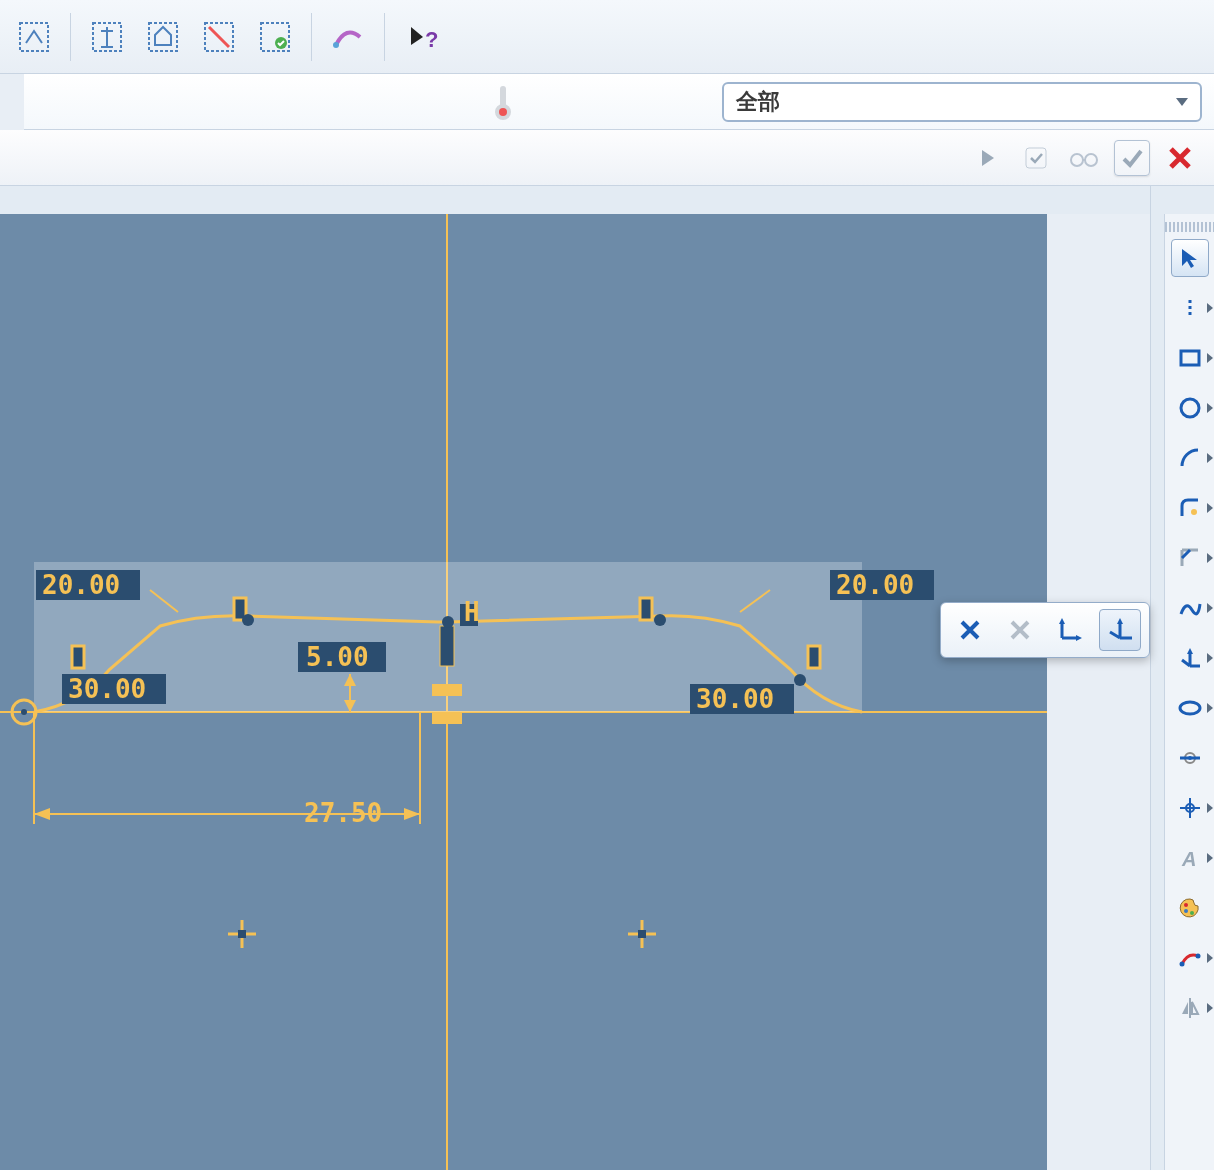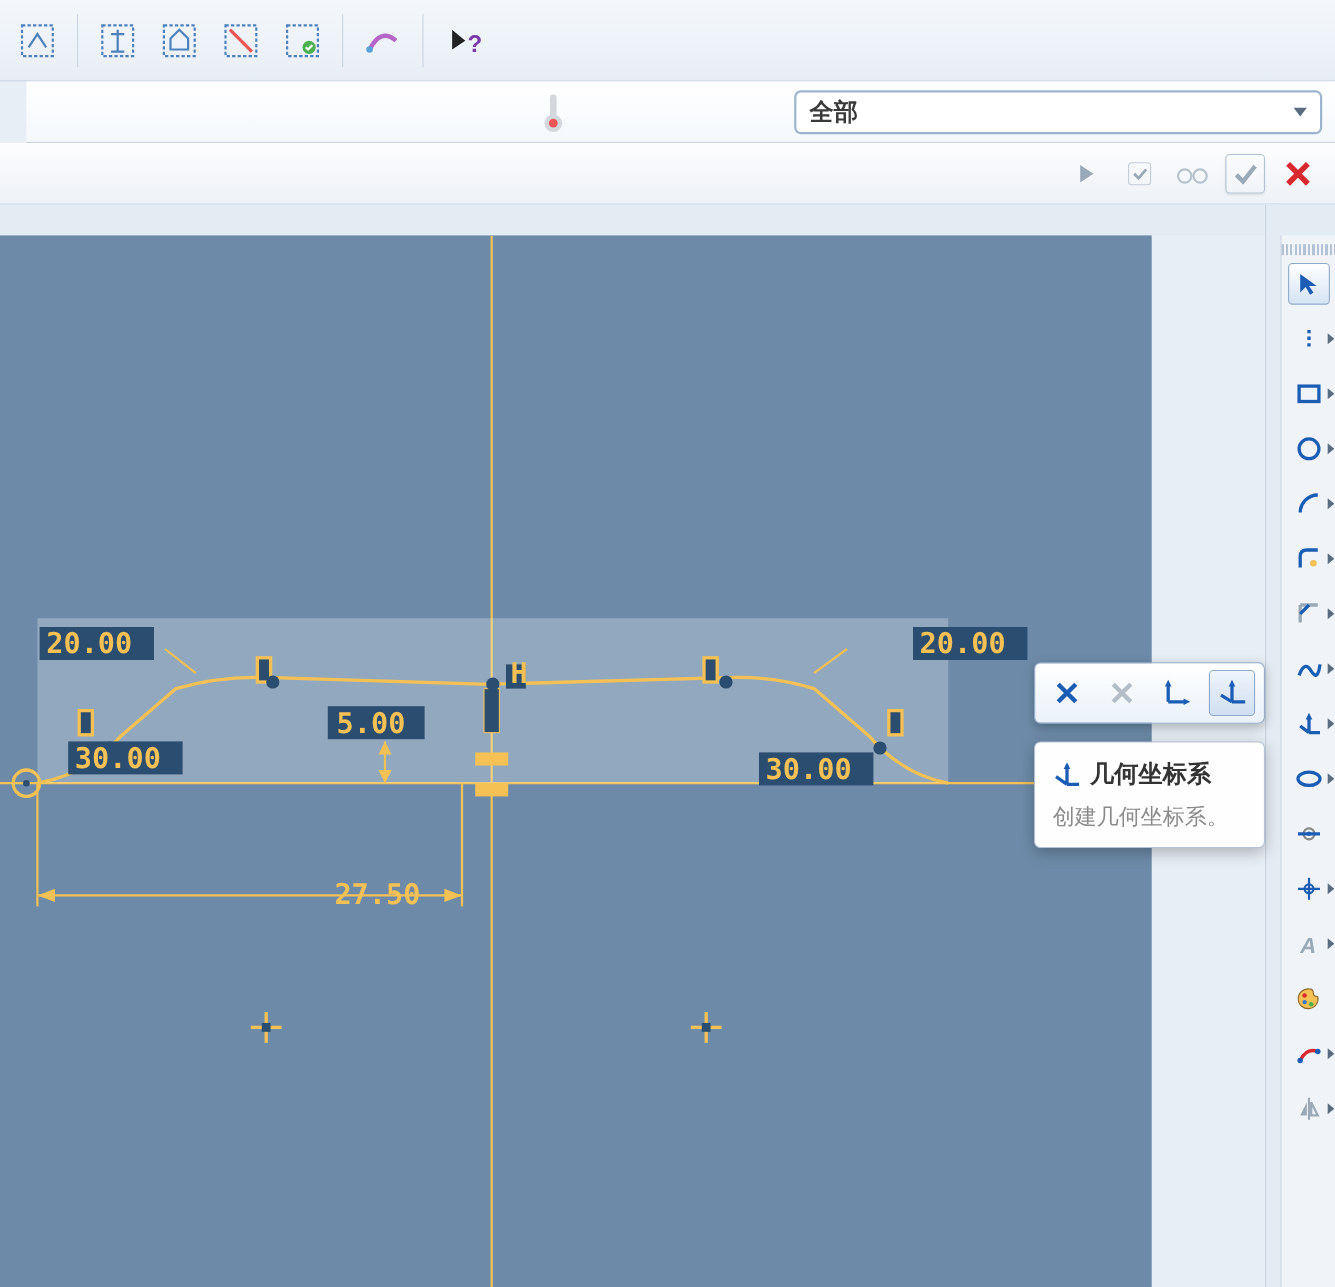--- a/index.html
+++ b/index.html
@@ -405,23 +405,13 @@
         </svg>
     </div>
     <div class="fly-item sel">
       <svg width="28" height="28">
           <path d="M14 22 L14 6 M14 22 L26 22 M14 22 L4 16" stroke="#1b5db5" stroke-width="3"></path>
           <polygon points="14,2 11,8 17,8" fill="#1b5db5"></polygon>
         </svg>
     </div>
   </div>
 
-  <div class="tooltip">
-    <div class="tooltip-title">
-      <svg width="26" height="26">
-          <path d="M13 22 L13 5 M13 22 L24 22 M13 22 L3 15" stroke="#1b5db5" stroke-width="3" fill="none"></path>
-          <polygon points="13,2 10,8 16,8" fill="#1b5db5"></polygon>
-        </svg>
-      <span>几何坐标系</span>
-    </div>
-    <div class="tooltip-desc">创建几何坐标系。</div>
-  </div>
 </div>
 
 </body></html>

